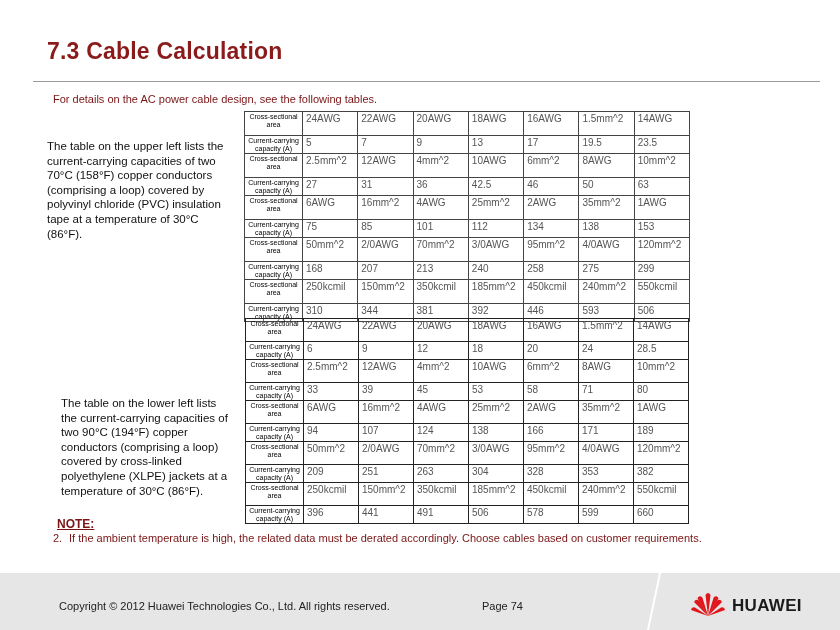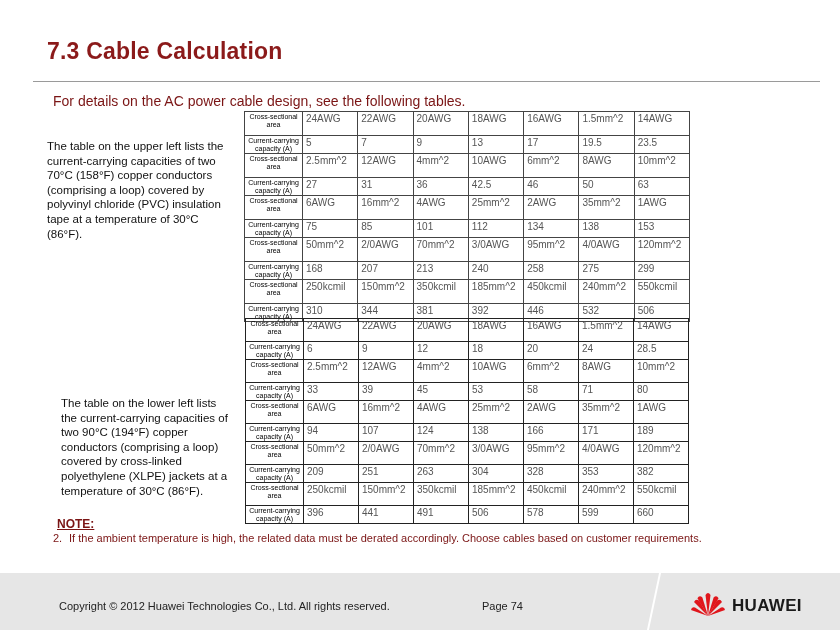--- a/index.html
+++ b/index.html
@@ -10,21 +10,21 @@
     position: absolute; left: 47px; top: 38px;
     font-size: 23px; font-weight: bold; color: #8b1a1a;
     letter-spacing: 0.2px;
   }
   .title-rule {
     position: absolute; left: 33px; top: 81px; width: 787px; height: 1px;
     background: #9a9a9a;
   }
   .intro {
     position: absolute; left: 53px; top: 93px;
-    font-size: 14px; color: #7a1414;
+    font-size: 11px; color: #7a1414;
   }
   .desc {
     position: absolute; font-size: 11.5px; line-height: 14.6px; color: #111;
   }
   .desc.upper { left: 47px; top: 139px; width: 180px; }
   .desc.lower { left: 61px; top: 396px; width: 170px; }
 
   table.cable {
     position: absolute; border-collapse: collapse; table-layout: fixed;
     font-family: "Liberation Sans", sans-serif;
@@ -187,21 +187,21 @@
         <td>240mm^2</td>
         <td>550kcmil</td>
       </tr>
       <tr class="cap">
         <td class="hdr">Current-carrying capacity (A)</td>
         <td>310</td>
         <td>344</td>
         <td>381</td>
         <td>392</td>
         <td>446</td>
-        <td>532</td>
+        <td>593</td>
         <td>506</td>
       </tr>
     </tbody>
 </table>
 
 <table class="cable lower">
   <colgroup>
       <col class="c0">
       <col>
       <col>

